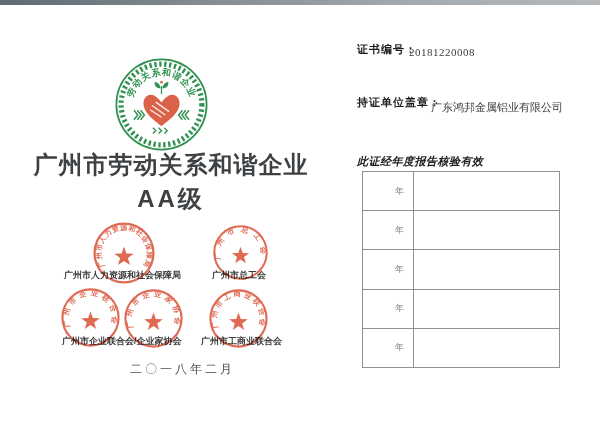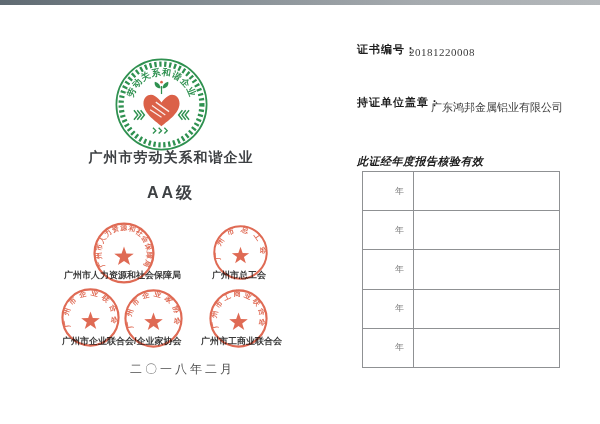--- a/index.html
+++ b/index.html
@@ -8,25 +8,25 @@
     background:#ffffff;
     font-family:"Liberation Sans","DejaVu Sans",sans-serif;
   }
   .scan-edge-top {
     position:absolute; left:0; top:0; width:600px; height:5px;
     background:linear-gradient(to right,#5f6a72,#848d93 35%,#a6abaf 70%,#b4b8bb);
   }
   .emblem { position:absolute; left:114px; top:57px; width:95px; height:95px; }
   .title-line1 {
     position:absolute; left:32px; top:149px; width:278px; text-align:center;
-    font-size:14px; font-weight:bold; color:#3e4144; letter-spacing:1px; white-space:nowrap;
+    font-size:24px; font-weight:bold; color:#3e4144; letter-spacing:1px; white-space:nowrap;
   }
   .title-line2 {
     position:absolute; left:32px; top:183px; width:278px; text-align:center;
-    font-size:16px; font-weight:bold; color:#3e4144; letter-spacing:3px;
+    font-size:24px; font-weight:bold; color:#3e4144; letter-spacing:3px;
   }
   .seal { position:absolute; opacity:.93; mix-blend-mode:multiply; }
   .seal-1 { left:92px;  top:221px; width:64px; height:64px; }
   .seal-2 { left:212px; top:224px; width:57px; height:57px; }
   .seal-3 { left:60px;  top:287px; width:61px; height:61px; }
   .seal-4 { left:123px; top:288px; width:61px; height:61px; }
   .seal-5 { left:208px; top:288px; width:61px; height:61px; }
   .seal-label {
     position:absolute; font-size:9px; font-weight:bold; color:#3a3a3a; white-space:nowrap;
   }

